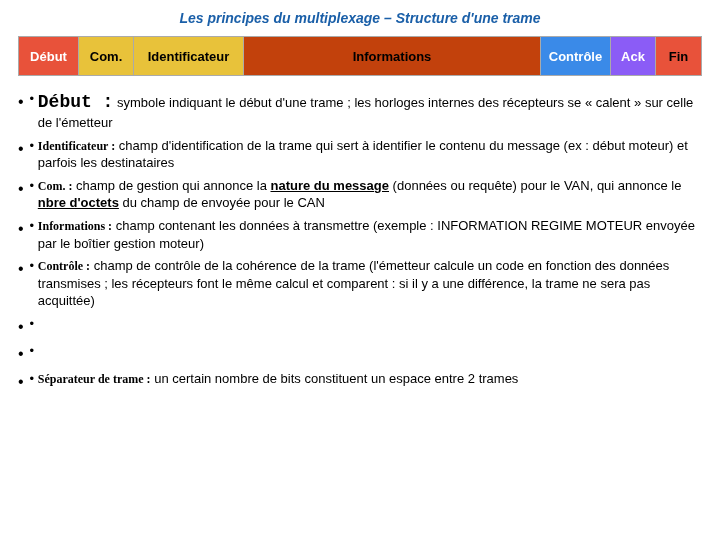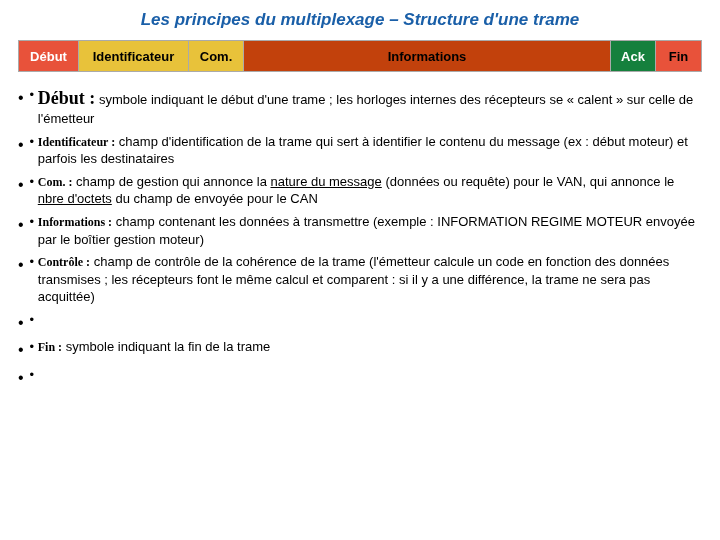--- a/index.html
+++ b/index.html
@@ -9,96 +9,97 @@
       background: #fff;
       font-family: Arial, sans-serif;
       font-size: 13px;
       overflow: hidden;
     }
     .page {
       padding: 10px 18px 10px 18px;
     }
     .title {
       text-align: center;
-      font-size: 17px;
+      font-size: 14px;
       font-weight: bold;
       color: #1a5fa8;
       margin-bottom: 10px;
       font-style: italic;
     }
     .trame-bar {
       display: flex;
       width: 100%;
-      height: 32px;
+      height: 40px;
       margin-bottom: 14px;
       border: 1px solid #aaa;
     }
     .trame-cell {
       display: flex;
       align-items: center;
       justify-content: center;
       font-weight: bold;
       font-size: 13px;
       border-right: 1px solid #aaa;
       color: #000;
     }
     .trame-cell:last-child { border-right: none; }
     .cell-debut { background: #e8523a; flex: 0 0 60px; color: #fff; }
     .cell-id { background: #e8c23a; flex: 0 0 110px; }
     .cell-com { background: #e8c23a; flex: 0 0 55px; }
     .cell-info { background: #c2410c; flex: 1; }
     .cell-controle { background: #3a8ae8; flex: 0 0 70px; color: #fff; }
-    .cell-ack { background: #15803d; flex: 0 0 45px; color: #fff; }
+    .cell-ack { background: #8b5cf6; flex: 0 0 45px; color: #fff; }
     .cell-fin { background: #e8523a; flex: 0 0 45px; color: #000000; }
     .bullet-list {
       list-style: none;
       padding: 0;
     }
     .bullet-list li {
       margin-bottom: 5px;
       line-height: 1.35;
       display: flex;
       align-items: flex-start;
     }
     .bullet-list li::before {
       content: "•";
       font-size: 16px;
       margin-right: 6px;
       flex-shrink: 0;
       margin-top: 1px;
     }
     .term-large {
       font-size: 18px;
-      font-family: Liberation Serif, serif;
+      font-family: Liberation Mono, monospace;
       font-weight: bold;
     }
     .term-medium {
       font-size: 12px;
       font-family: 'Times New Roman', serif;
       font-weight: bold;
     }
     .underline-bold {
       text-decoration: underline;
-      font-weight: normal;
+      font-weight: bold;
     }
     .body-text {
       font-size: 13px;
     }
   </style>
 </head>
 <body>
 
 <div class="page">
   <div class="title">Les principes du multiplexage – Structure d'une trame</div>
 
   <div class="trame-bar">
     <div class="trame-cell cell-debut">Début</div>
+    <div class="trame-cell cell-com">Com.</div>
     <div class="trame-cell cell-id">Identificateur</div>
-    <div class="trame-cell cell-com">Com.</div>
     <div class="trame-cell cell-info">Informations</div>
+    <div class="trame-cell cell-controle">Contrôle</div>
     <div class="trame-cell cell-ack">Ack</div>
     <div class="trame-cell cell-fin">Fin</div>
   </div>
 
   <ul class="bullet-list">
     <li>
       <span>•&nbsp;</span>
       <span>
         <span class="term-large">Début :</span>
         <span class="body-text"> symbole indiquant le début d'une trame ; les horloges internes des récepteurs se « calent » sur celle de l'émetteur</span>
@@ -130,22 +131,22 @@
       <span>
         <span class="term-medium">Contrôle :</span>
         <span class="body-text"> champ de contrôle de la cohérence de la trame (l'émetteur calcule un code en fonction des données transmises ; les récepteurs font le même calcul et comparent : si il y a une différence, la trame ne sera pas acquittée)</span>
       </span>
     </li>
     <li>
       <span>•&nbsp;</span>
     </li>
     <li>
       <span>•&nbsp;</span>
-      <span>
-        <span class="term-medium">Fin :</span>
-        <span class="body-text"> symbole indiquant la fin de la trame</span>
-      </span>
     </li>
     <li>
       <span>•&nbsp;</span>
+      <span>
+        <span class="term-medium">Séparateur de trame :</span>
+        <span class="body-text"> un certain nombre de bits constituent un espace entre 2 trames</span>
+      </span>
     </li>
   </ul>
 </div>
 
 </body></html>

